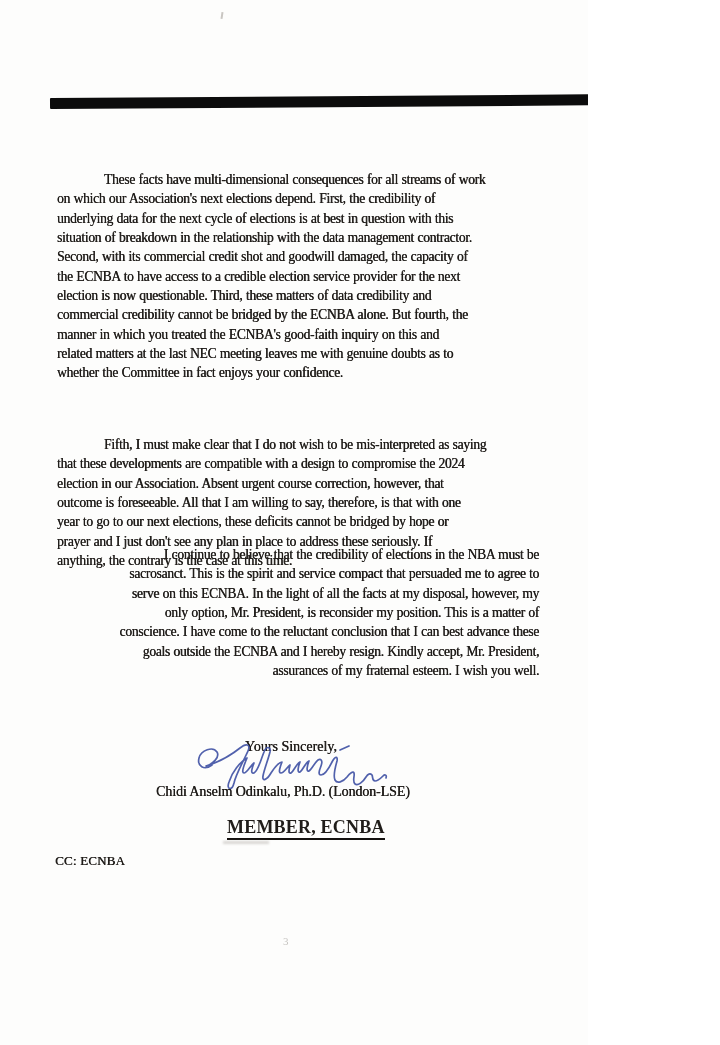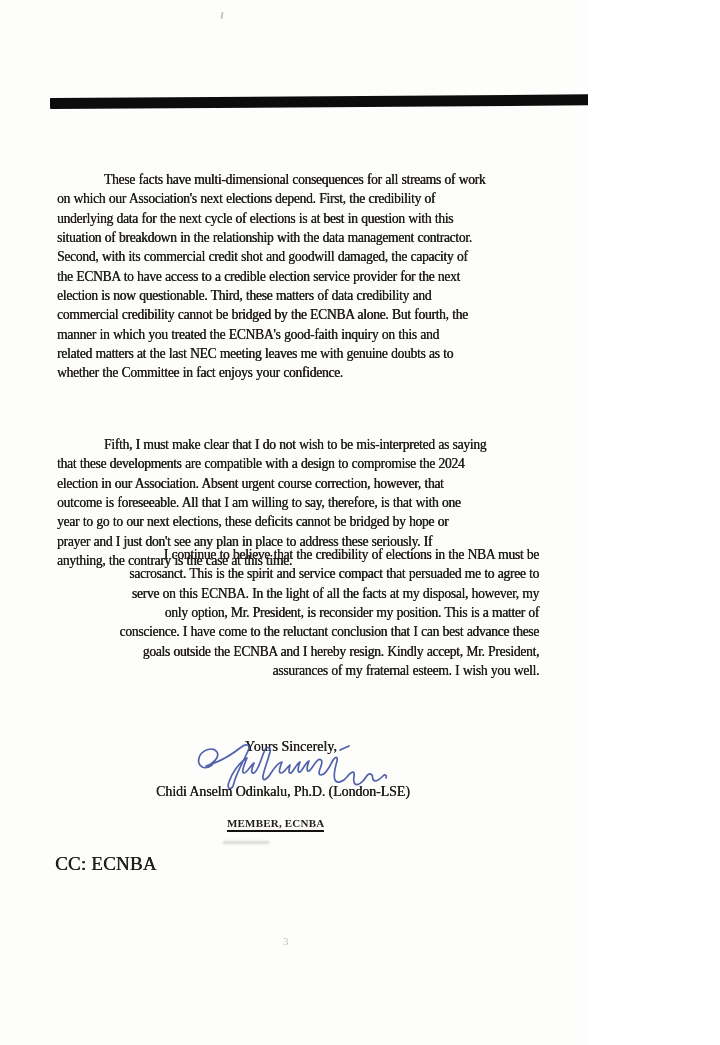--- a/index.html
+++ b/index.html
@@ -56,32 +56,32 @@
   .signer {
     position: absolute;
     left: 156px; top: 784px;
     font-size: 14px;
     letter-spacing: -0.1px;
     text-shadow: 0.35px 0 0 currentColor;
   }
   .role {
     position: absolute;
     left: 227px; top: 817px;
-    font-size: 11px;
+    font-size: 18px;
     font-weight: bold;
   }
   .role-inner {
     border-bottom: 2px solid #14110f;
     padding-bottom: 1px;
     letter-spacing: 0.2px;
   }
   .cc {
     position: absolute;
     left: 55px; top: 853px;
-    font-size: 19px;
+    font-size: 13px;
     letter-spacing: 0.2px;
     text-shadow: 0.4px 0 0 currentColor;
   }
   .smudge {
     position: absolute;
     left: 223px; top: 841px;
     width: 46px; height: 3px;
     background: rgba(175,170,164,0.45);
     filter: blur(1px);
   }

